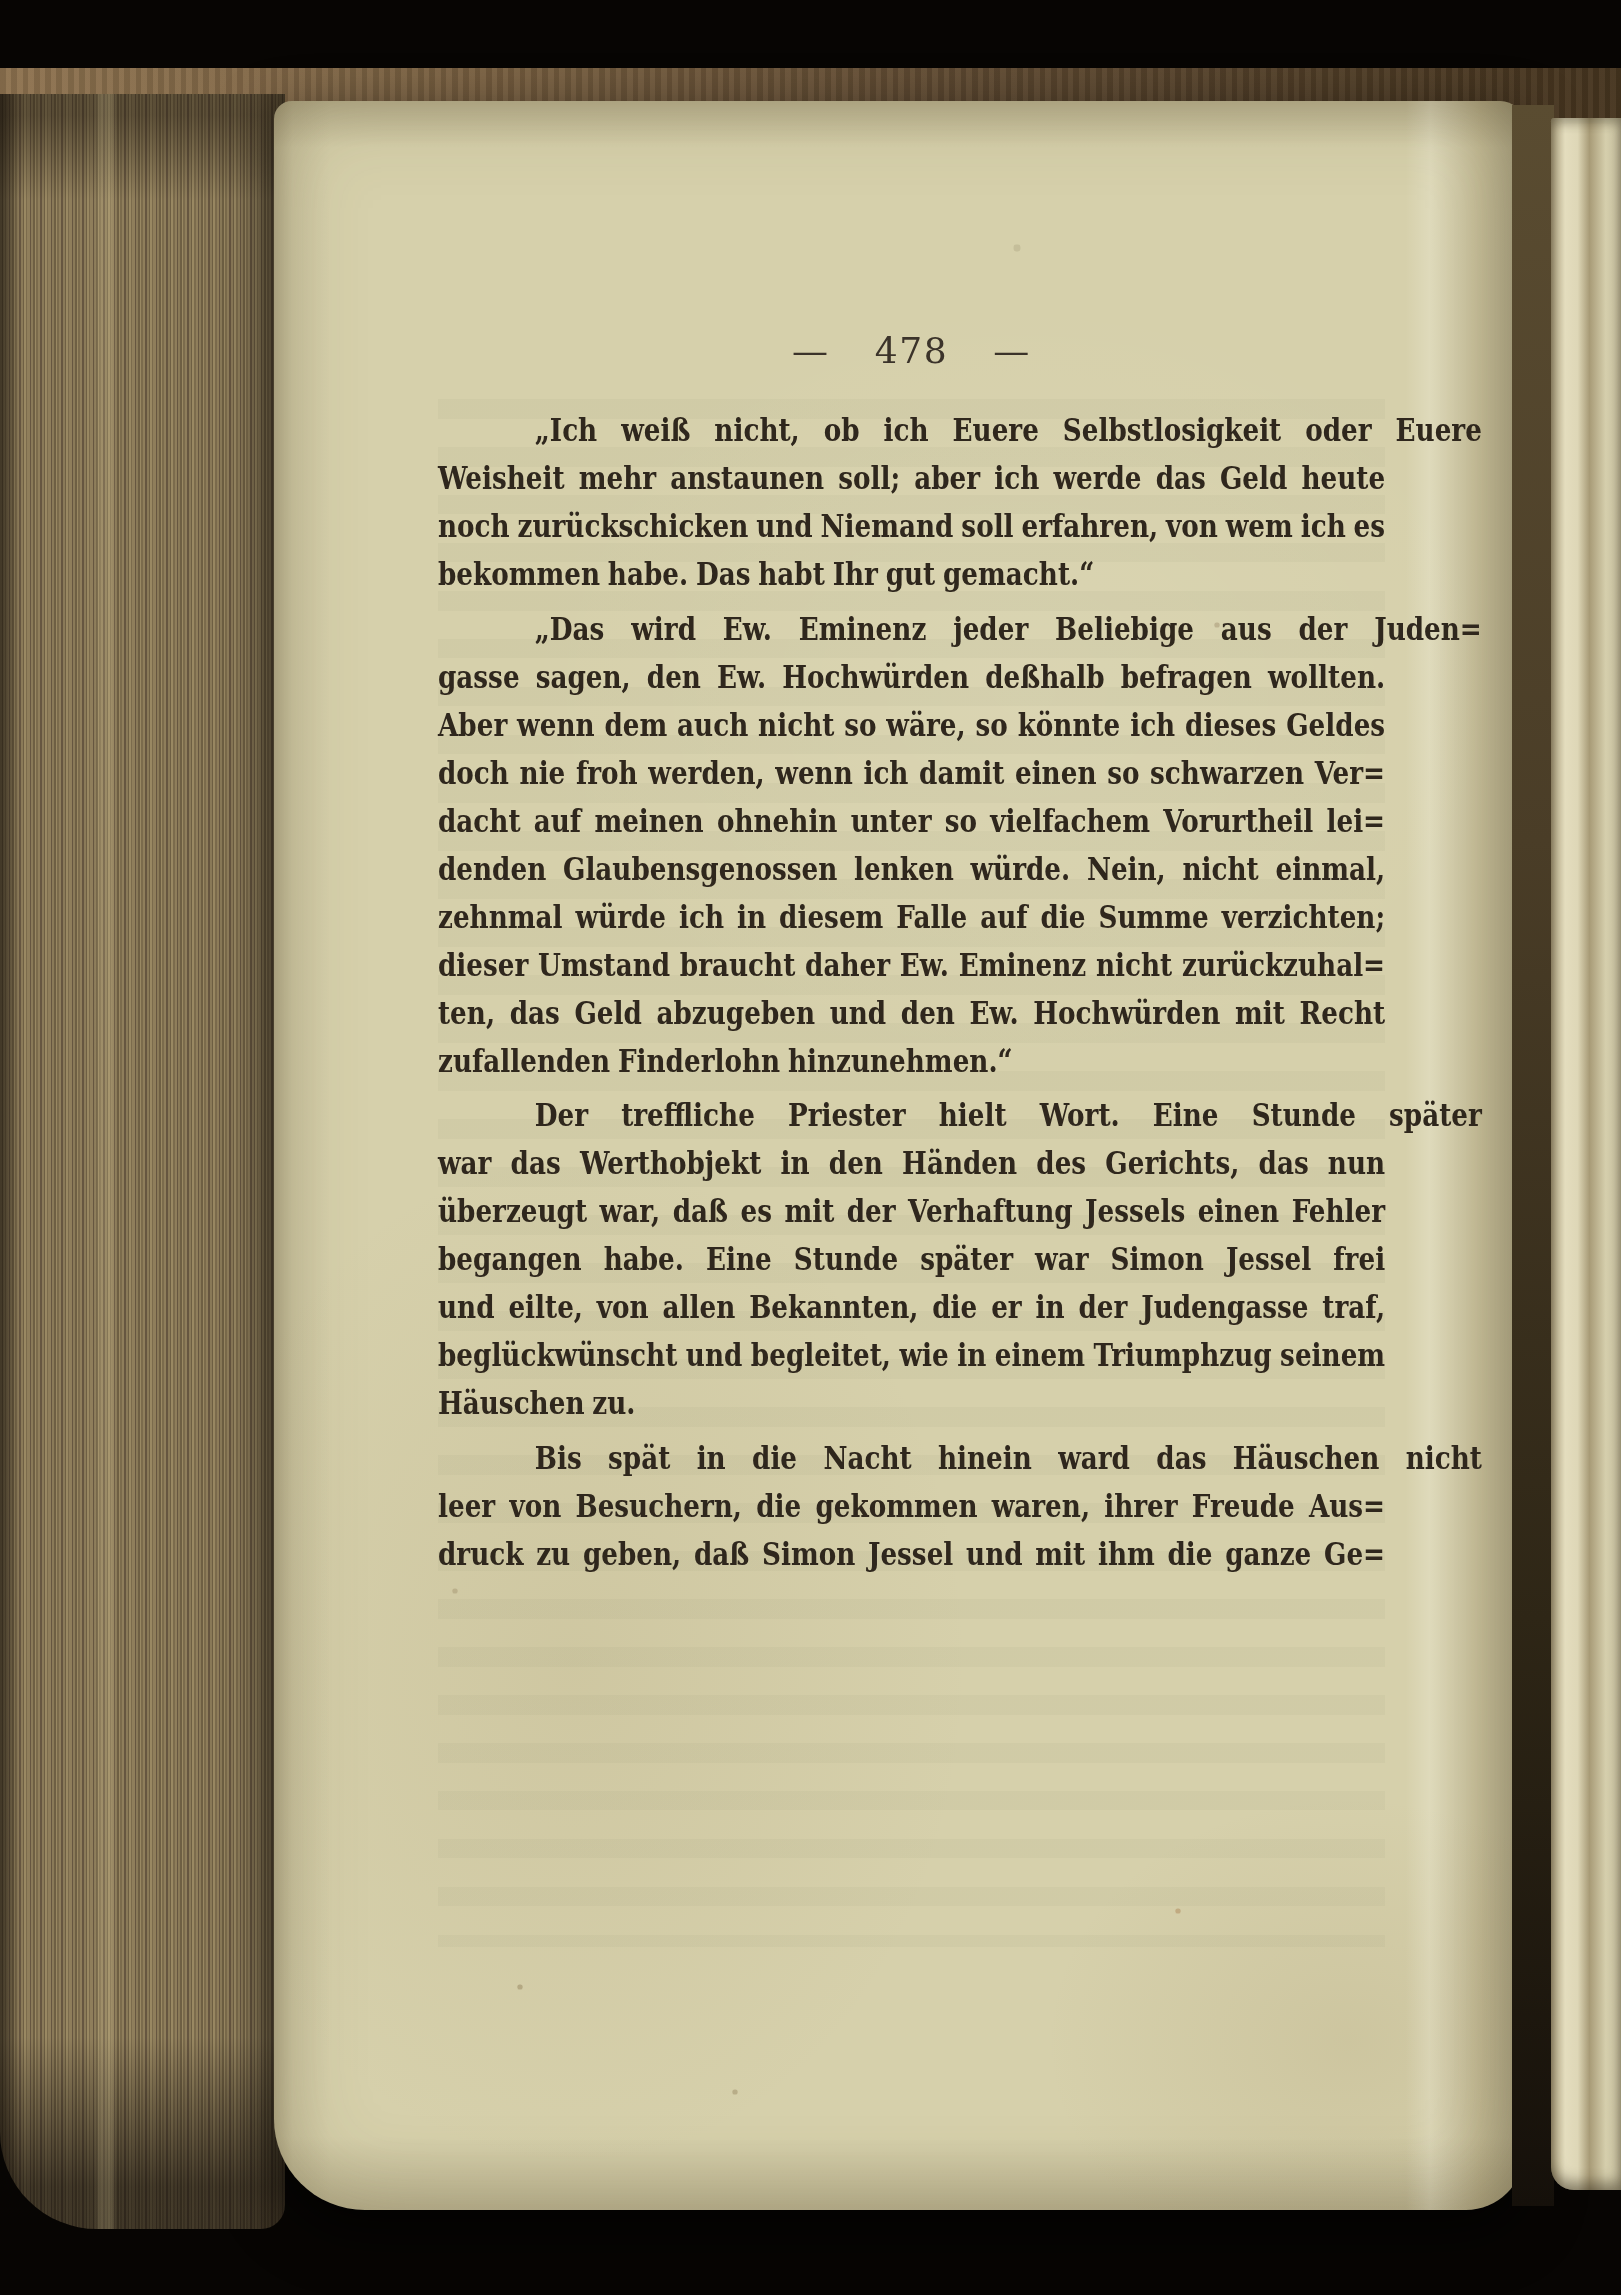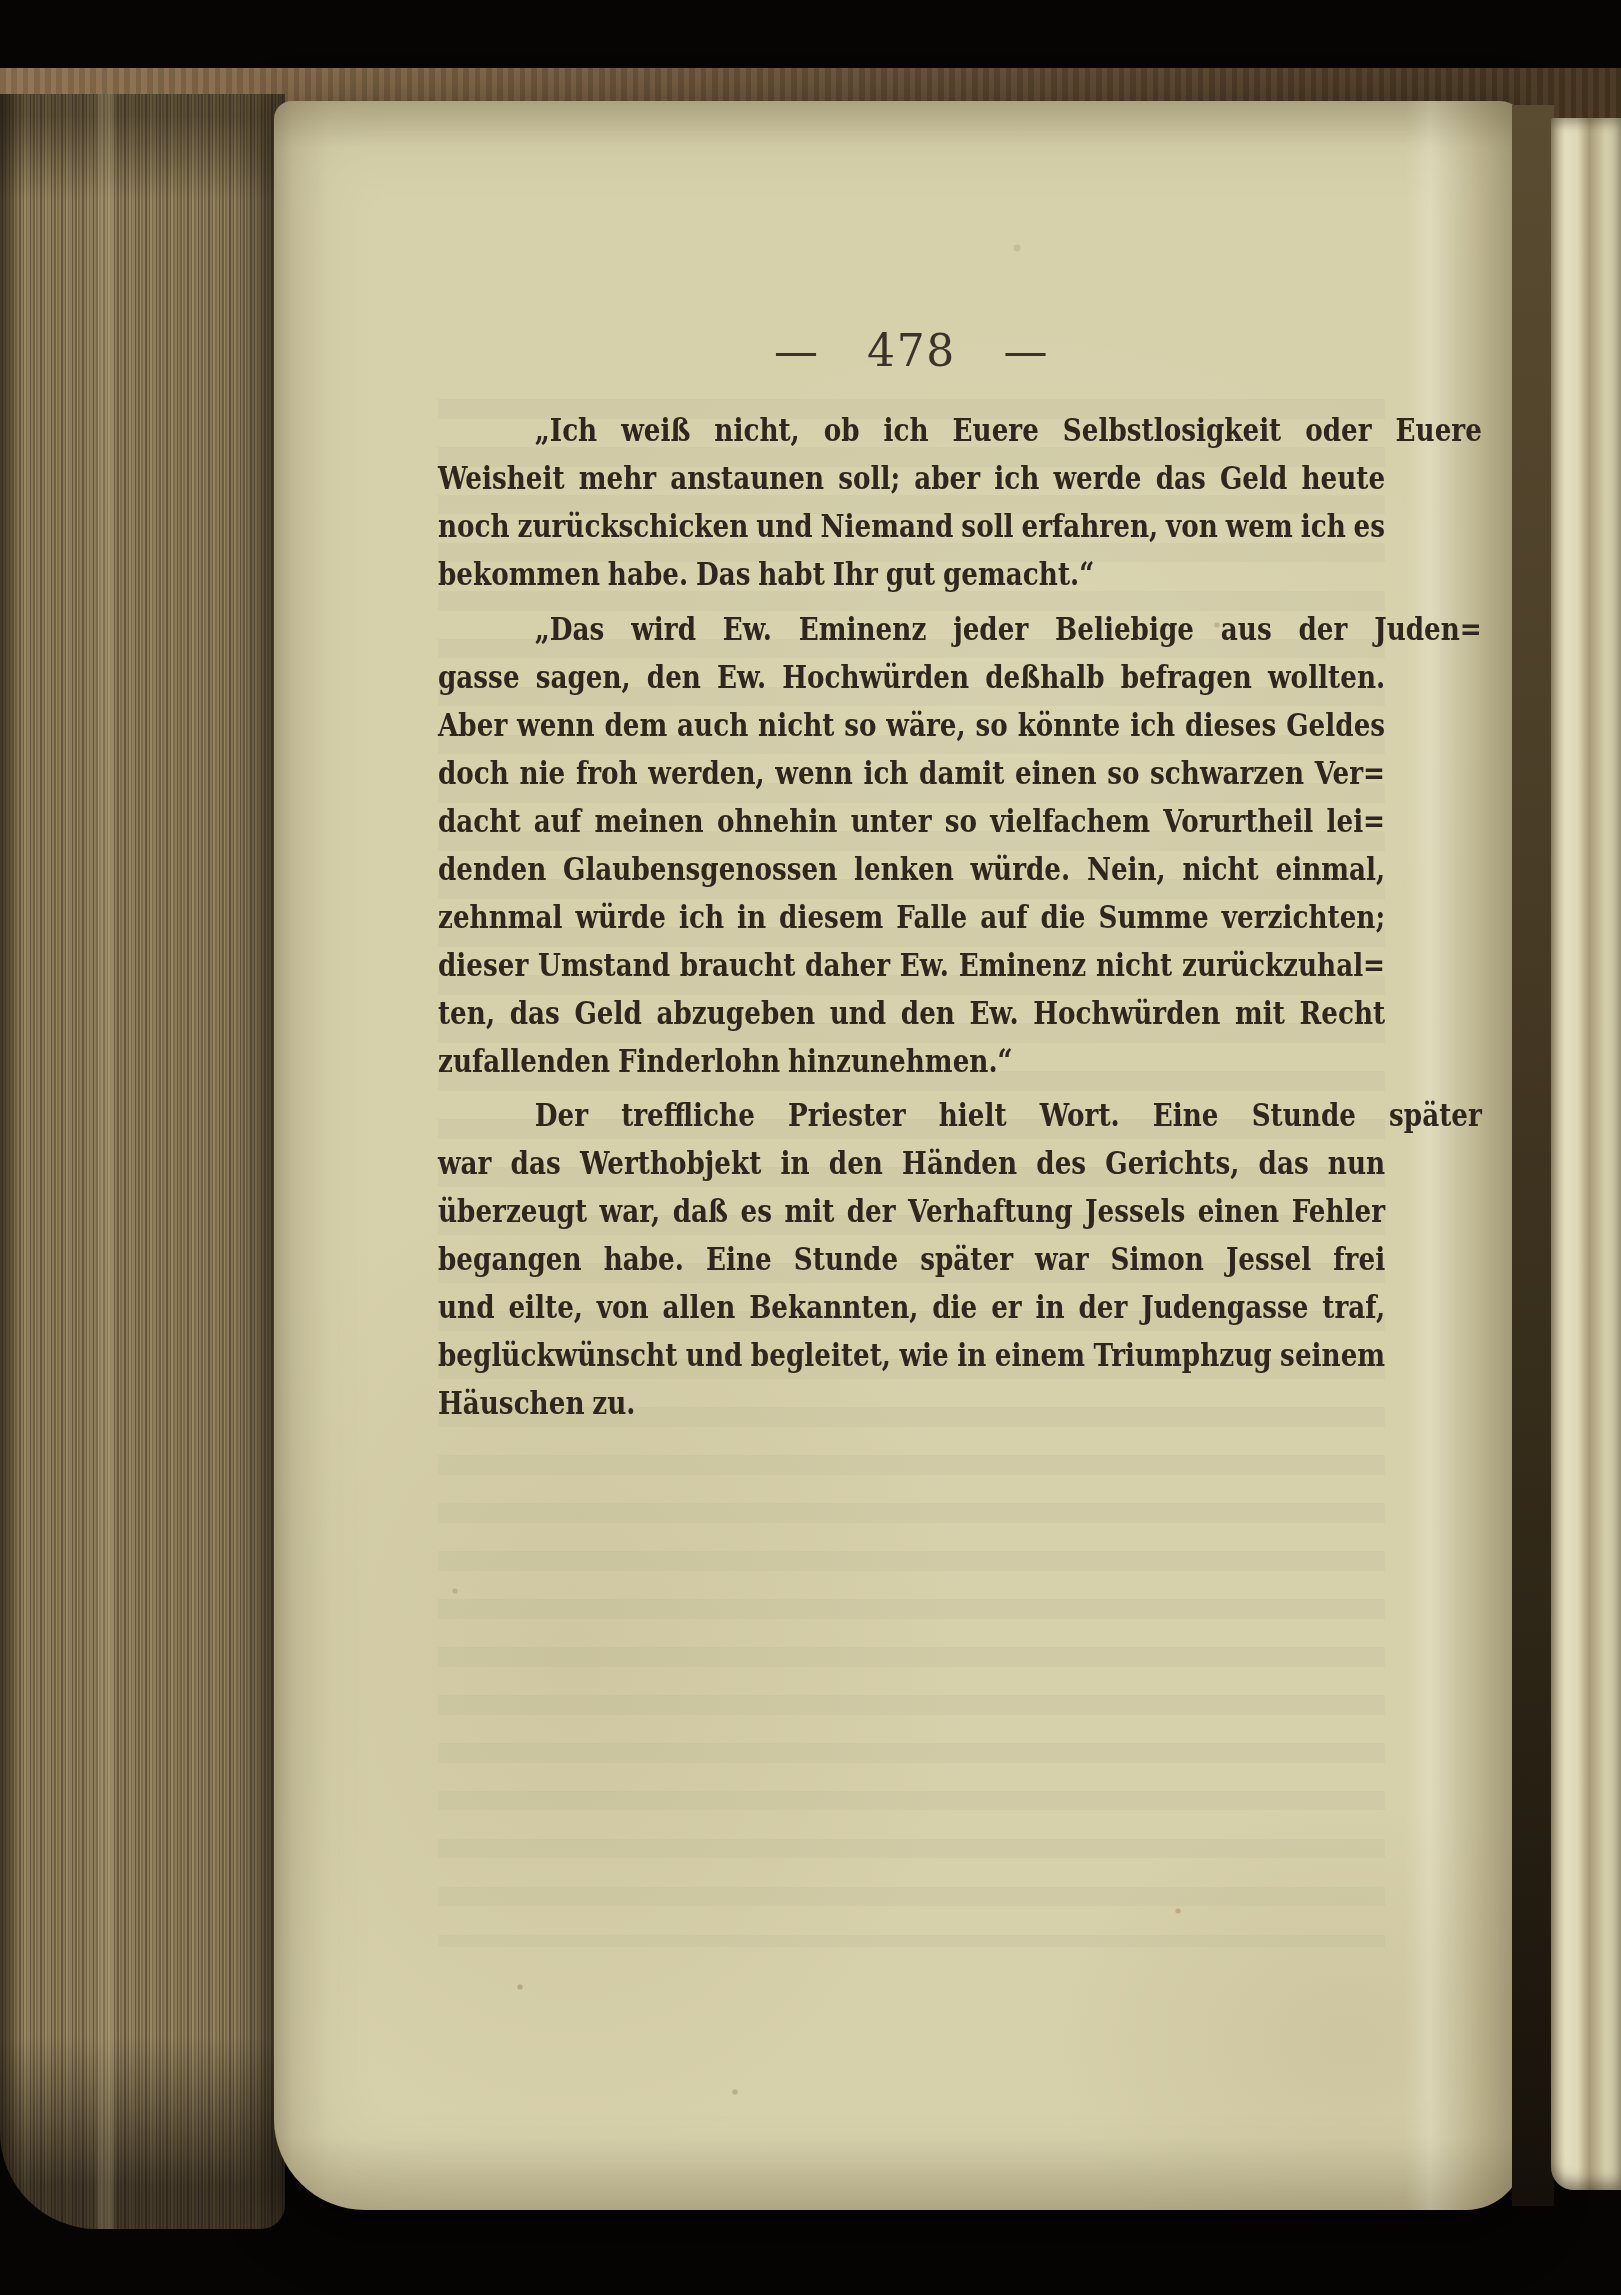--- a/index.html
+++ b/index.html
@@ -69,21 +69,21 @@
   
   .next-page-edge{
     position:absolute;left:1551px;top:118px;width:70px;height:2072px;
     border-radius:3.2px 0 0 23px;
     background:linear-gradient(90deg,#b6aa86 0%,#e4ddbe 20%,#ded7b7 38%,#a89b77 55%,#d5ceac 78%,#d0c9a7 100%);
     box-shadow: inset 0 -8px 13px rgba(40,32,18,0.45), inset 0 6.5px 9.7px rgba(40,32,18,0.30);
   }
   
   .page-number{
     position:absolute;left:164px;top:229px;width:947px;
-    text-align:center;font-size:44px;line-height:41px;font-weight:400;
+    text-align:center;font-size:36px;line-height:41px;font-weight:400;
     color:#3b332a;word-spacing:32px;letter-spacing:1.6px;
   }
   .page-text{
     position:absolute;left:164px;top:305px;width:947px;color:#2f271d;
   }
   .para{margin:0;}
   .para + .para{margin-top:6.5px;}
   .line{
     font-family:"DejaVu Serif", serif;font-weight:700;
     font-size:32px;line-height:48px;color:#2f271d;
@@ -125,20 +125,25 @@
       </div>
       <div class="para">
         <div class="line indent">Der treffliche Priester hielt Wort. Eine Stunde später</div>
         <div class="line">war das Werthobjekt in den Händen des Gerichts, das nun</div>
         <div class="line">überzeugt war, daß es mit der Verhaftung Jessels einen Fehler</div>
         <div class="line">begangen habe. Eine Stunde später war Simon Jessel frei</div>
         <div class="line">und eilte, von allen Bekannten, die er in der Judengasse traf,</div>
         <div class="line">beglückwünscht und begleitet, wie in einem Triumphzug seinem</div>
         <div class="line end">Häuschen zu.</div>
       </div>
+      <div class="para">
+        <div class="line indent">Bis spät in die Nacht hinein ward das Häuschen nicht</div>
+        <div class="line">leer von Besuchern, die gekommen waren, ihrer Freude Aus=</div>
+        <div class="line">druck zu geben, daß Simon Jessel und mit ihm die ganze Ge=</div>
+      </div>
     </div>
 </div>
 
 <div class="specks"></div>
 
 <div class="pages-gap"></div>
 
 <div class="next-page-edge"></div>
 
 

